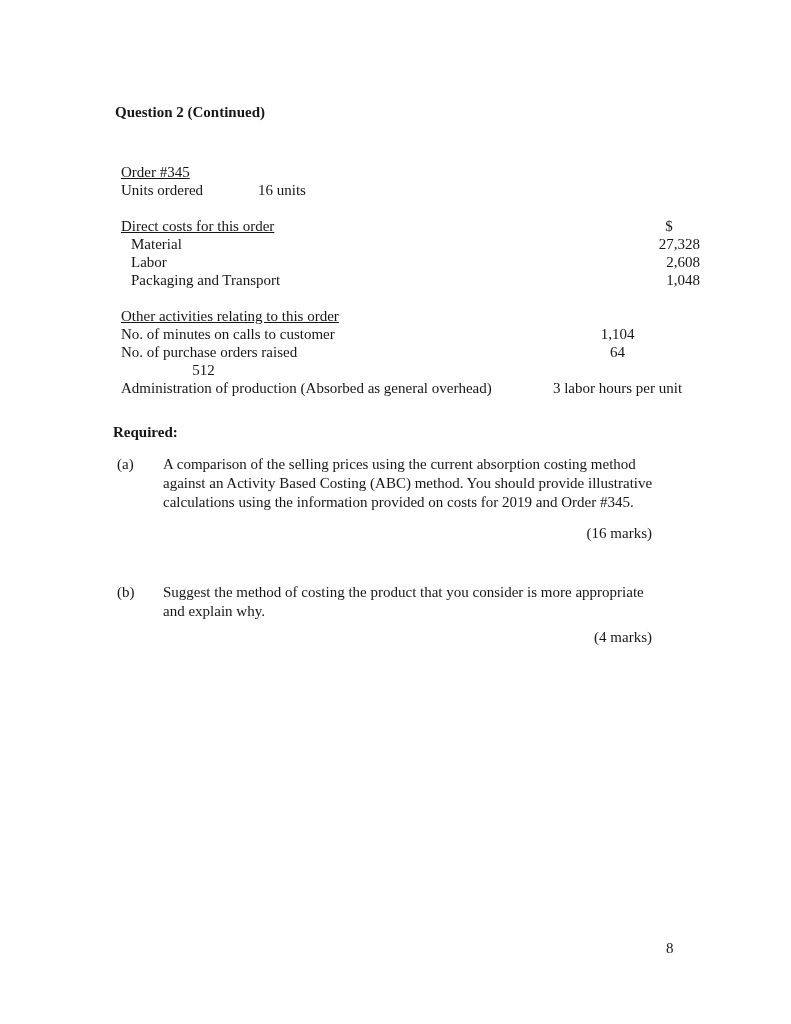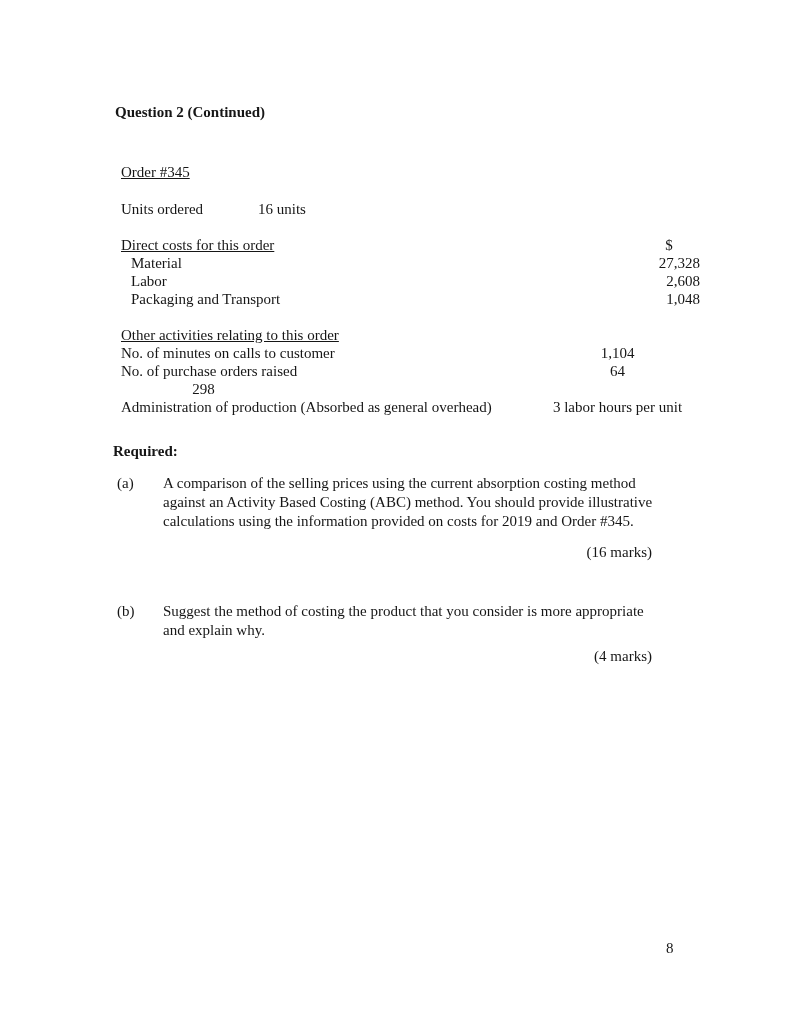--- a/index.html
+++ b/index.html
@@ -26,21 +26,21 @@
   }
   .q-title {
     font-weight: bold;
     margin: 0;
     font-size: 15px;
   }
   .u { text-decoration: underline; }
   .indent-block { margin-left: 6px; }
 
   .order-heading { margin-top: 42px; }
-  .units-row { margin-top: 19px; }
+  .units-row { }
   .units-label { display: inline-block; width: 137px; }
 
   .dc-block { margin-top: 18px; }
   .dc-header { display: flex; gap: 10px; }
   .dc-header .dc-label { flex: 1; }
   .dc-currency { width: 62px; text-align: center; }
   .dc-row { display: flex; }
   .dc-row .dc-label { flex: 1; padding-left: 10px; }
   .dc-value { width: 62px; text-align: right; }
 
@@ -118,21 +118,21 @@
       </div>
       <div class="oa-row">
         <span class="oa-label">No. of minutes on calls to customer</span>
         <span class="oa-value">1,104</span>
       </div>
       <div class="oa-row">
         <span class="oa-label">No. of purchase orders raised</span>
         <span class="oa-value">64</span>
       </div>
       <div class="oa-row">
-        <span class="oa-value">298</span>
+        <span class="oa-value">512</span>
       </div>
       <div class="oa-row">
         <span class="oa-label">Administration of production (Absorbed as general overhead)</span>
         <span class="oa-value">3 labor hours per unit</span>
       </div>
     </div>
 
     <div class="required-heading">Required:</div>
 
     <div class="req-item req-a">

